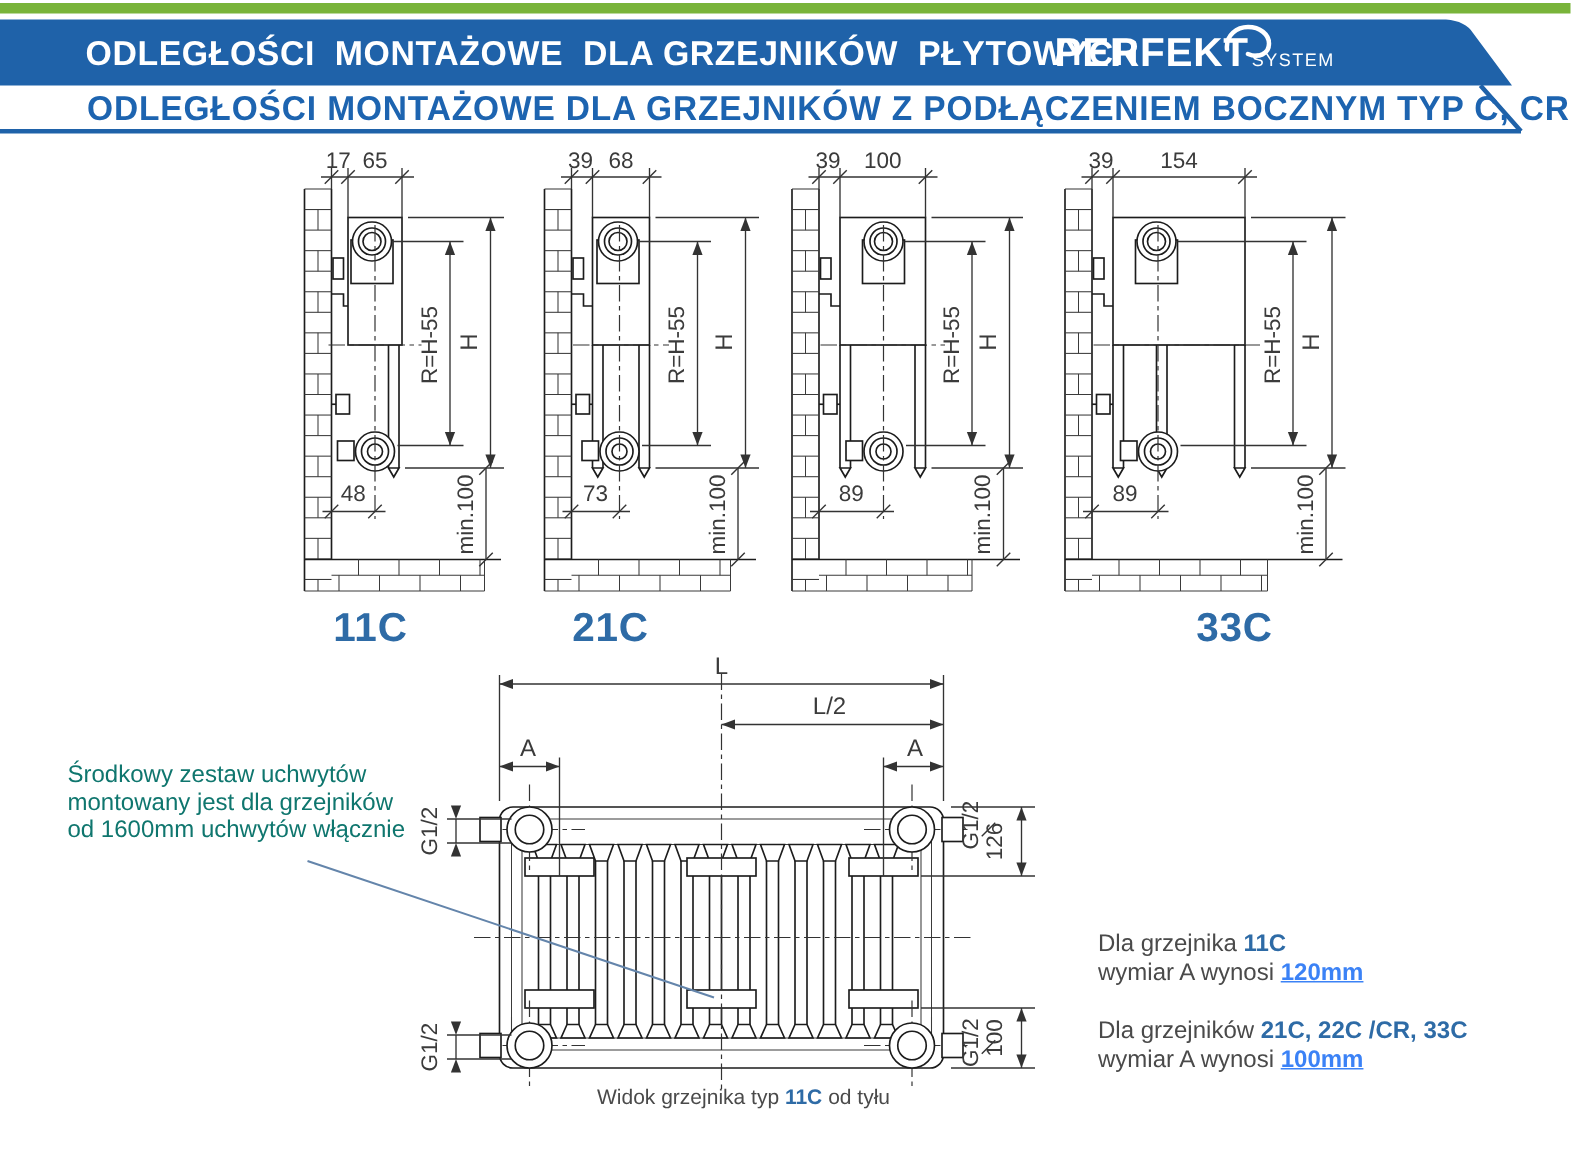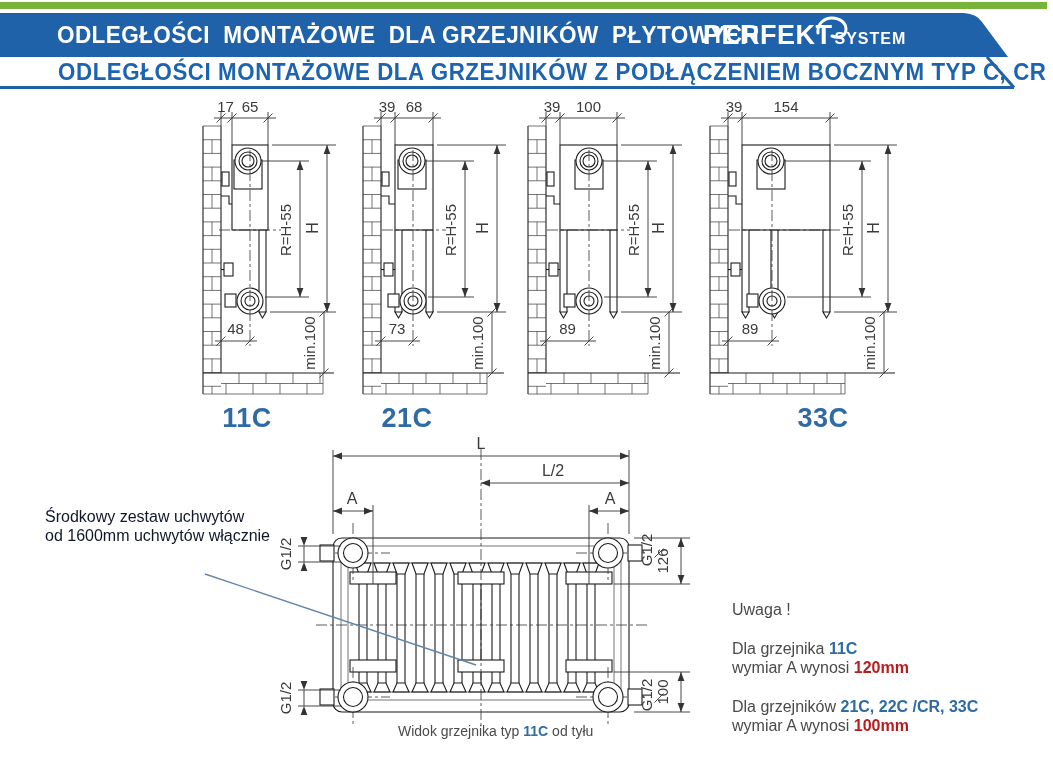--- a/index.html
+++ b/index.html
@@ -5,47 +5,47 @@
   html,body{margin:0;padding:0;background:#fff;}
   .page{position:relative;width:1053px;height:769px;background:#ffffff;
         font-family:"Liberation Sans",sans-serif;overflow:hidden;}
   
   #header-art{position:absolute;left:0;top:0;}
   .main-title{position:absolute;left:57px;top:13px;height:44px;display:flex;align-items:center;
         color:#ffffff;font-size:23px;font-weight:700;letter-spacing:0.4px;white-space:pre;
         transform:scaleX(0.98);transform-origin:left center;}
   .logo{position:absolute;left:703px;top:13px;height:40px;display:flex;align-items:baseline;color:#fff;}
   .logo .brand{font-size:27px;font-weight:800;letter-spacing:0.5px;line-height:44px;}
-  .logo .suffix{font-size:16px;font-weight:700;letter-spacing:1px;margin-left:2px;}
+  .logo .suffix{font-size:12px;font-weight:400;letter-spacing:1px;margin-left:2px;}
   .logo svg{position:absolute;left:113px;top:3px;}
   .subtitle{position:absolute;left:58px;top:57px;height:31px;display:flex;align-items:center;
         color:#1d64b0;font-size:23px;font-weight:700;letter-spacing:0.6px;white-space:pre;
         transform:scaleX(0.97);transform-origin:left center;}
   
   #tech{position:absolute;left:0;top:0;}
   .dl{stroke:#1c1c1c;stroke-width:1.1;fill:none;}
   .fw{stroke:#1c1c1c;stroke-width:1.1;fill:#ffffff;}
   .thin{stroke:#3a3a3a;stroke-width:0.7;fill:none;}
   .dim{stroke:#333333;stroke-width:0.9;fill:none;}
   .ar{fill:#333333;stroke:none;}
   .dsh{stroke:#333333;stroke-width:0.8;fill:none;stroke-dasharray:11 3 3 3;}
   .ptr{stroke:#6485ab;stroke-width:1.4;fill:none;}
   #tech text{font-family:"Liberation Sans",sans-serif;}
   .dimtxt{font-size:15px;fill:#3b3b3b;}
   .dimtxt2{font-size:16px;fill:#3b3b3b;}
   
   .tlabel{position:absolute;top:403px;width:180px;text-align:center;font-size:27px;font-weight:700;
         color:#2e6ba6;letter-spacing:0.5px;}
   
-  .note-left{position:absolute;left:45px;top:508px;font-size:16px;line-height:18.5px;color:#0f172a;}
+  .note-left{position:absolute;left:45px;top:508px;font-size:16px;line-height:18.5px;color:#0f766e;}
   .note-right{position:absolute;left:732px;top:600px;font-size:16px;line-height:19px;color:#4a4a4a;}
   .note-right .title{margin-bottom:10px;}
   .note-right .grp{margin-bottom:10px;margin-top:20px;}
   .models{color:#2e6ba6;font-weight:700;}
-  .bold-val{color:#b91c1c;font-weight:700;}
+  .bold-val{color:#3b82f6;font-weight:700;text-decoration:underline;}
   .caption{position:absolute;left:398px;top:723px;font-size:14px;color:#4a4a4a;}
   .caption .models{font-weight:700;}
 </style>
 </head>
 <body>
 
 <div class="page">
 
   <svg id="header-art" width="1053" height="100">
     <rect x="0" y="2" width="1047" height="7" fill="#79b43a"></rect>
@@ -595,25 +595,25 @@
         <line x1="205" y1="574" x2="476" y2="665" class="ptr"></line>
       </g>
     </svg>
 
   <div class="tlabel" style="left:157px">11C</div>
   <div class="tlabel" style="left:317px">21C</div>
   <div class="tlabel" style="left:733px">33C</div>
 
   <div class="note-left">
     <div>Środkowy zestaw uchwytów</div>
+    <div>montowany jest dla grzejników</div>
     <div>od 1600mm uchwytów włącznie</div>
   </div>
 
   <div class="note-right">
-    <div class="title">Uwaga !</div>
     <div class="grp">
       <div><span>Dla grzejnika </span><span class="models">11C</span></div>
       <div><span>wymiar A wynosi </span><span class="bold-val">120mm</span></div>
     </div>
     <div class="grp">
       <div><span>Dla grzejników </span><span class="models">21C, 22C /CR, 33C</span></div>
       <div><span>wymiar A wynosi </span><span class="bold-val">100mm</span></div>
     </div>
   </div>
 

